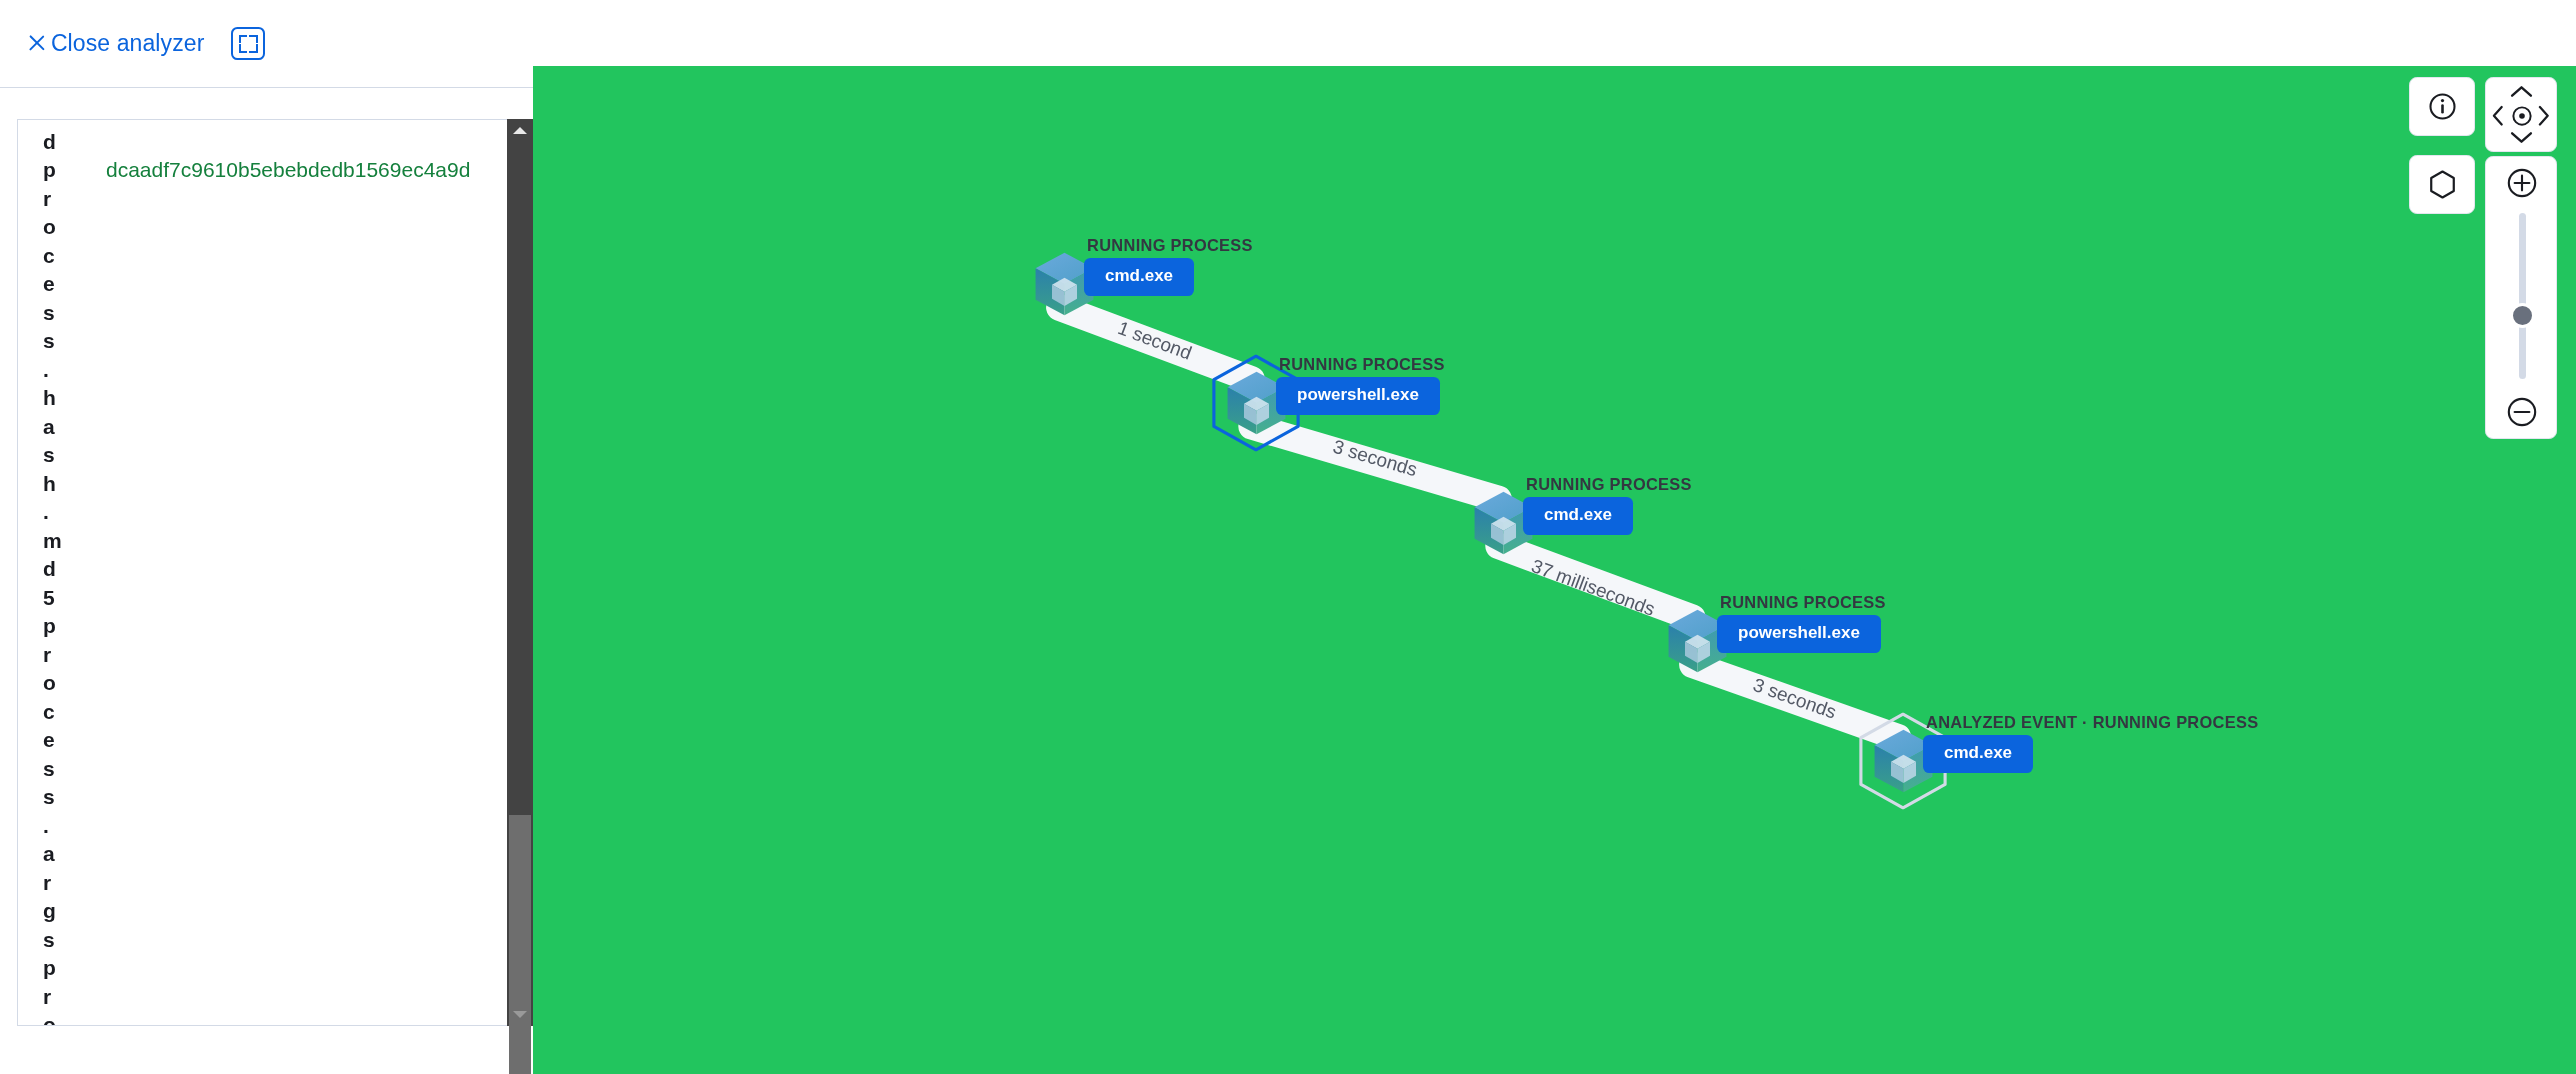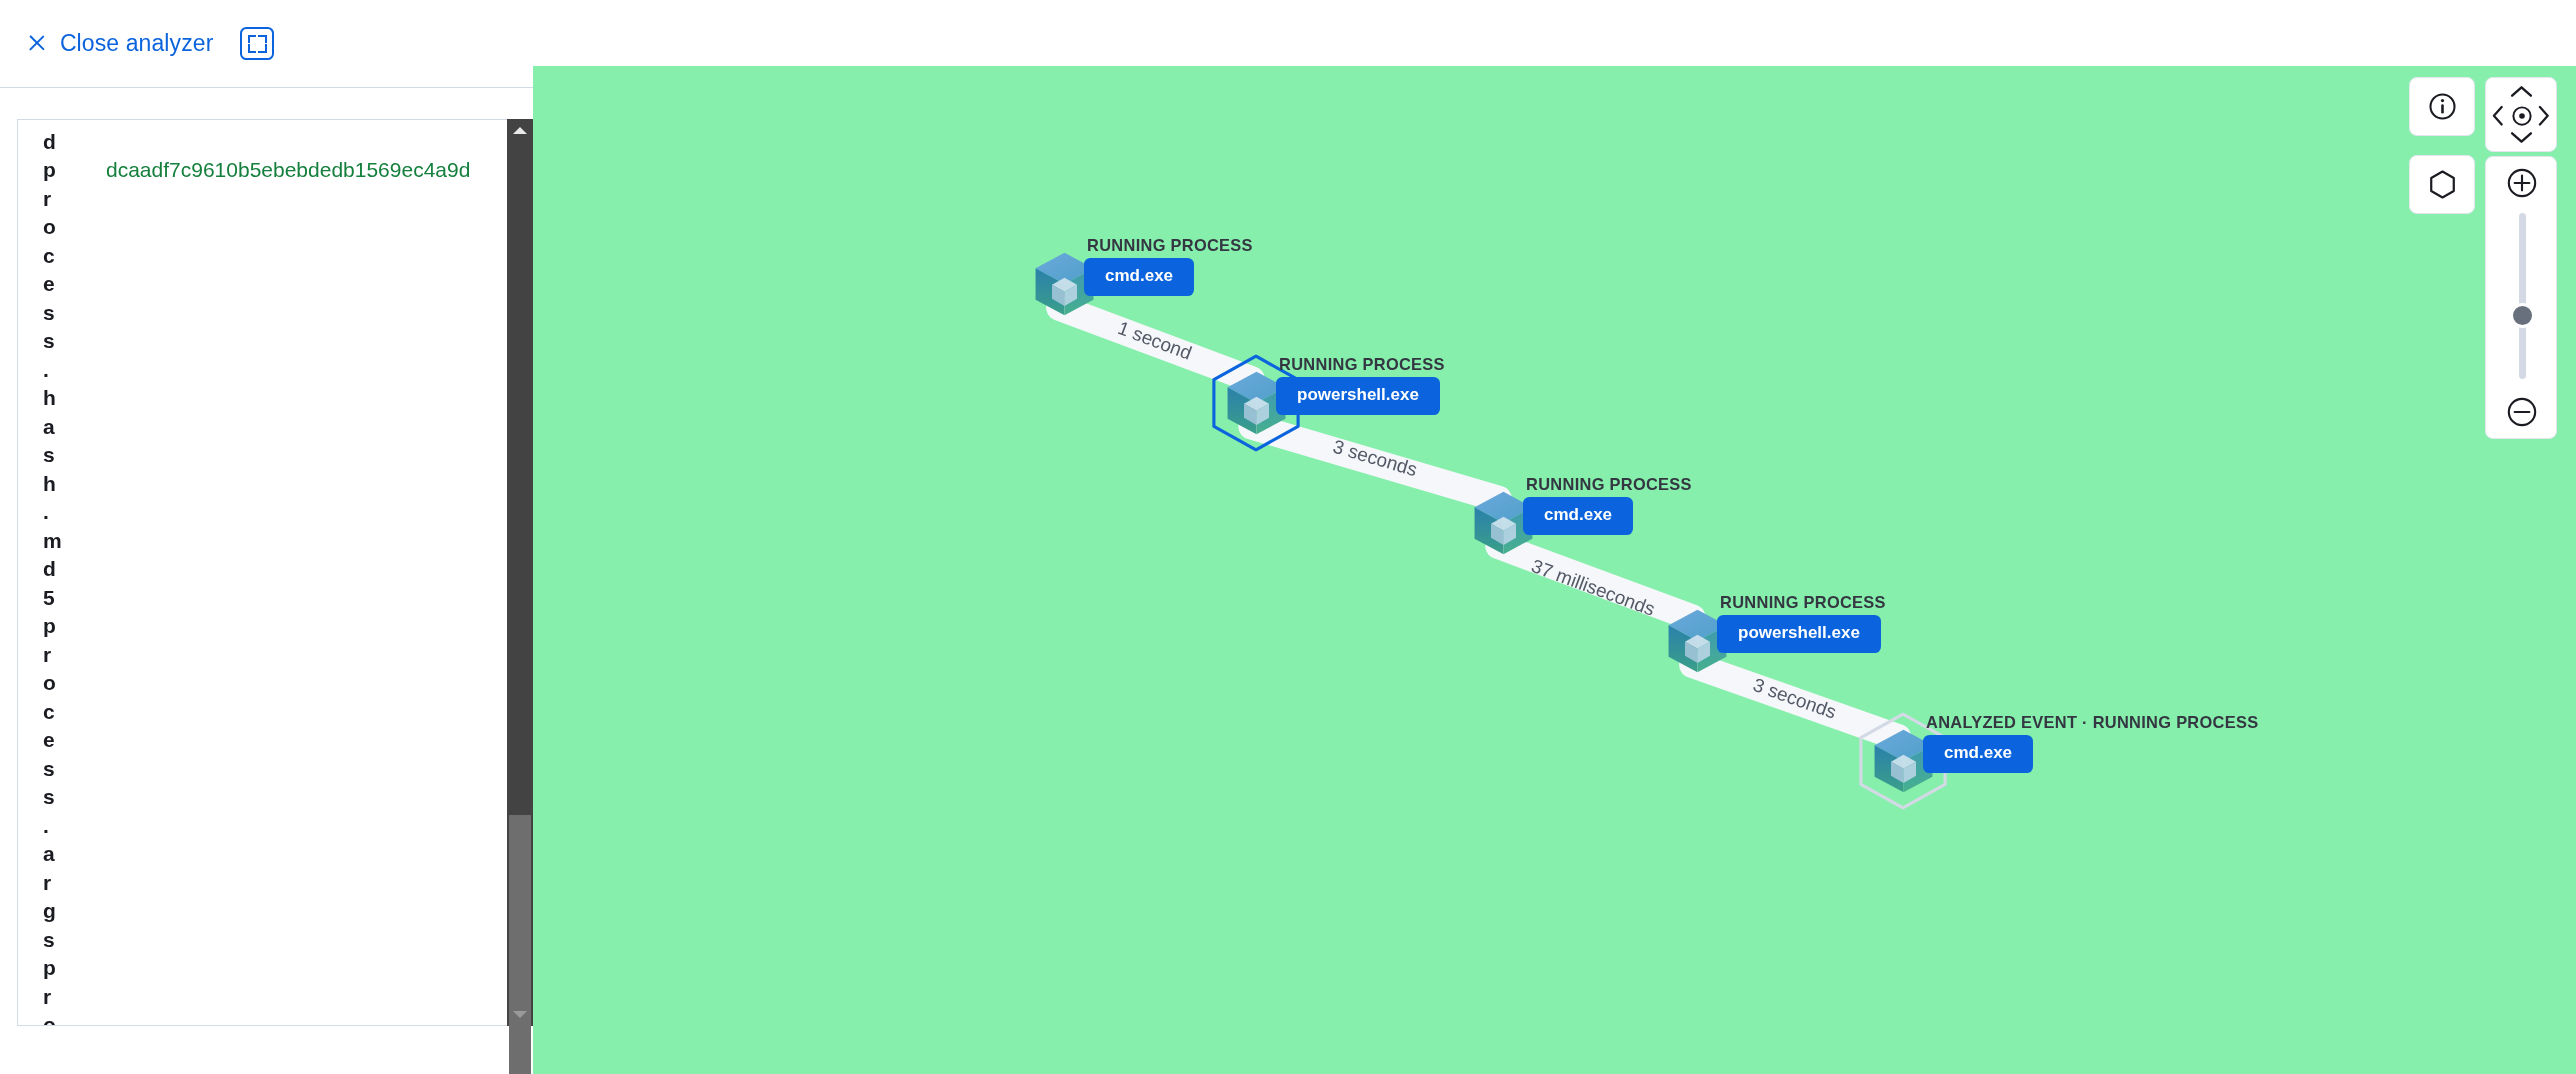--- a/index.html
+++ b/index.html
@@ -13,21 +13,21 @@
   
   #app { position: relative; width: 2576px; height: 1075px; background:#fff; }
 
   #topbar {
     position: absolute; left: 0; top: 0; width: 2576px; height: 88px;
     background: #ffffff;
     border-bottom: 1.6px solid #d3dae6;
     display: flex; align-items: center;
   }
   #close-analyzer-btn {
-    display: flex; align-items: center; gap: 13px;
+    display: flex; align-items: center; gap: 4px;
     margin-left: 23.5px; cursor: pointer; background: none; border: none;
     color: #0b64dd; font-size: 23px; font-family: "Liberation Sans", sans-serif;
     padding: 4.7px 3.1px;
   }
   .x-icon { width: 20.3px; height: 20.3px; position: relative; display:inline-block; }
   .x-icon::before, .x-icon::after {
     content:""; position:absolute; left:50%; top:50%; width:20.3px; height:2.3px;
     background:#0b64dd; border-radius:1.6px;
   }
   .x-icon::before { transform: translate(-50%,-50%) rotate(45deg); }
@@ -88,21 +88,21 @@
   #panel-scroll-thumb {
     position:absolute; left: 2.3px; width: 22px;
     top: 696px; height: 297px;
     background: #6e6e6e; cursor: grab;
   }
 
   
   #graph-canvas {
     position: absolute; left: 533px; top: 66px;
     width: 2043px; height: 1009px;
-    background: #86efac; overflow: hidden;
+    background: #22c55e; overflow: hidden;
   }
   #graph-svg { position:absolute; left:0; top:0; }
 
   .node { position: absolute; }
   .node-hex {
     position: absolute; left: 0; top: 0; width: 92px; height: 100px;
   }
   .node-cube { position: absolute; left: 16.4px; top: 17px; width: 61px; height: 66px; }
   .node-text { position: absolute; left: 66px; top: 1.6px; white-space: nowrap; }
   .node-kind {

